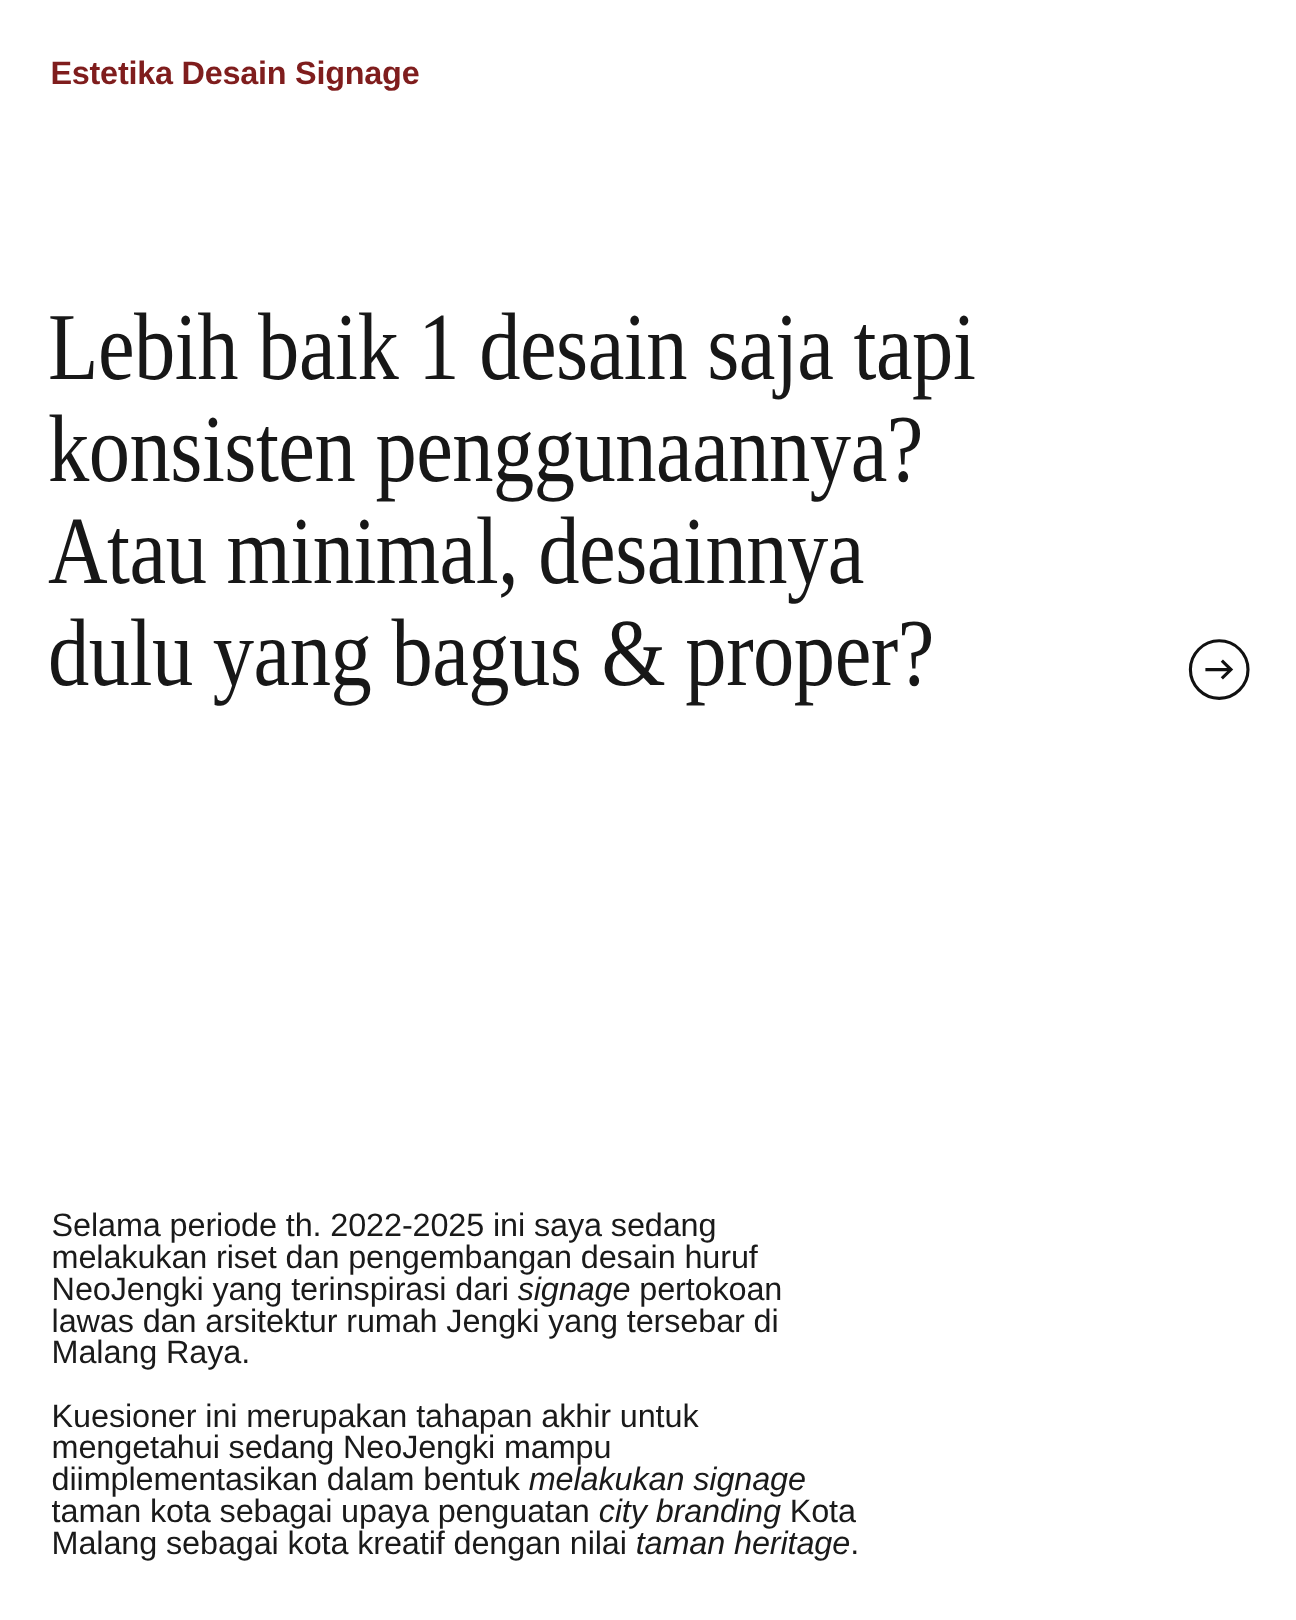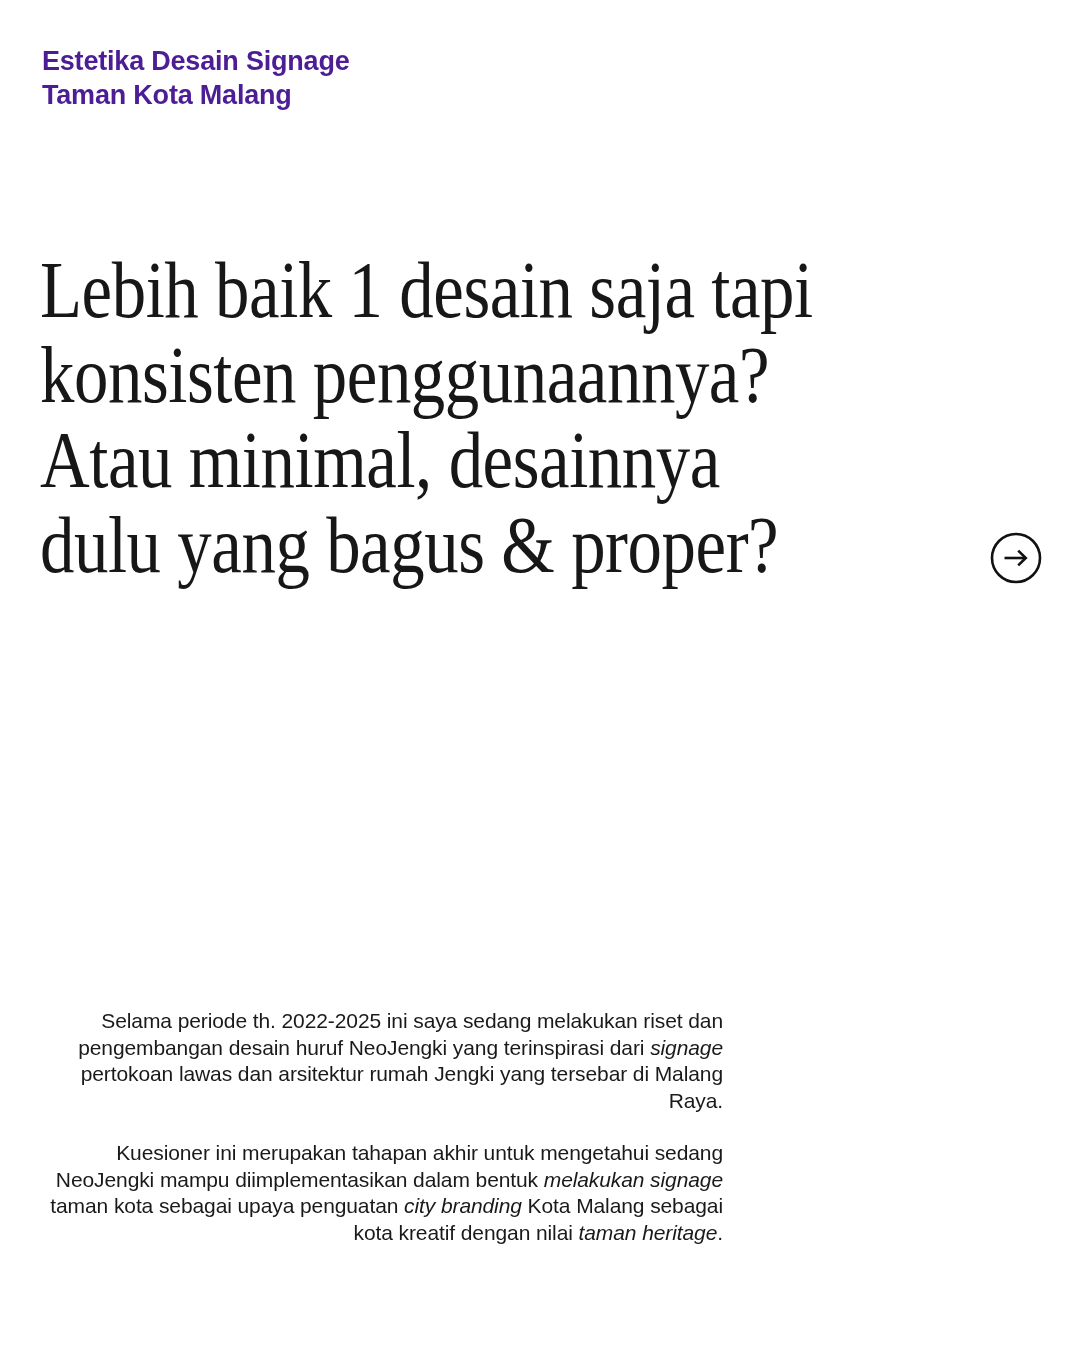--- a/index.html
+++ b/index.html
@@ -76,44 +76,42 @@
   }
 
   
   .body-copy {
     position: absolute;
     left: 43px;
     top: 1008px;
     width: 680px;
     font-family: "Liberation Sans", sans-serif;
     font-weight: 400;
-    font-size: 21px;
+    font-size: 27px;
     line-height: 26.5px;
     letter-spacing: -0.1px;
     color: #1a1a1a;
-    text-align: right;
   }
   .body-copy p {
     margin: 0 0 26px 0;
   }
   .body-copy p:last-child {
     margin-bottom: 0;
   }
   .body-copy .it {
     font-style: italic;
   }
 </style>
 </head>
 <body>
 
 <div class="slide" style="--bg: #ffffff;">
 
-  <div class="kicker" style="color: #4c1d95;">
+  <div class="kicker" style="color: #7f1d1d;">
     <span class="kline">Estetika Desain Signage</span>
-    <span class="kline">Taman Kota Malang</span>
   </div>
 
   <div class="headline" style="color: rgb(23, 23, 23);">
     <span class="hline">Lebih baik 1 desain saja tapi</span>
     <span class="hline">konsisten penggunaannya?</span>
     <span class="hline">Atau minimal, desainnya</span>
     <span class="hline">dulu yang bagus &amp; proper?</span>
   </div>
 
   <div class="next-arrow">

